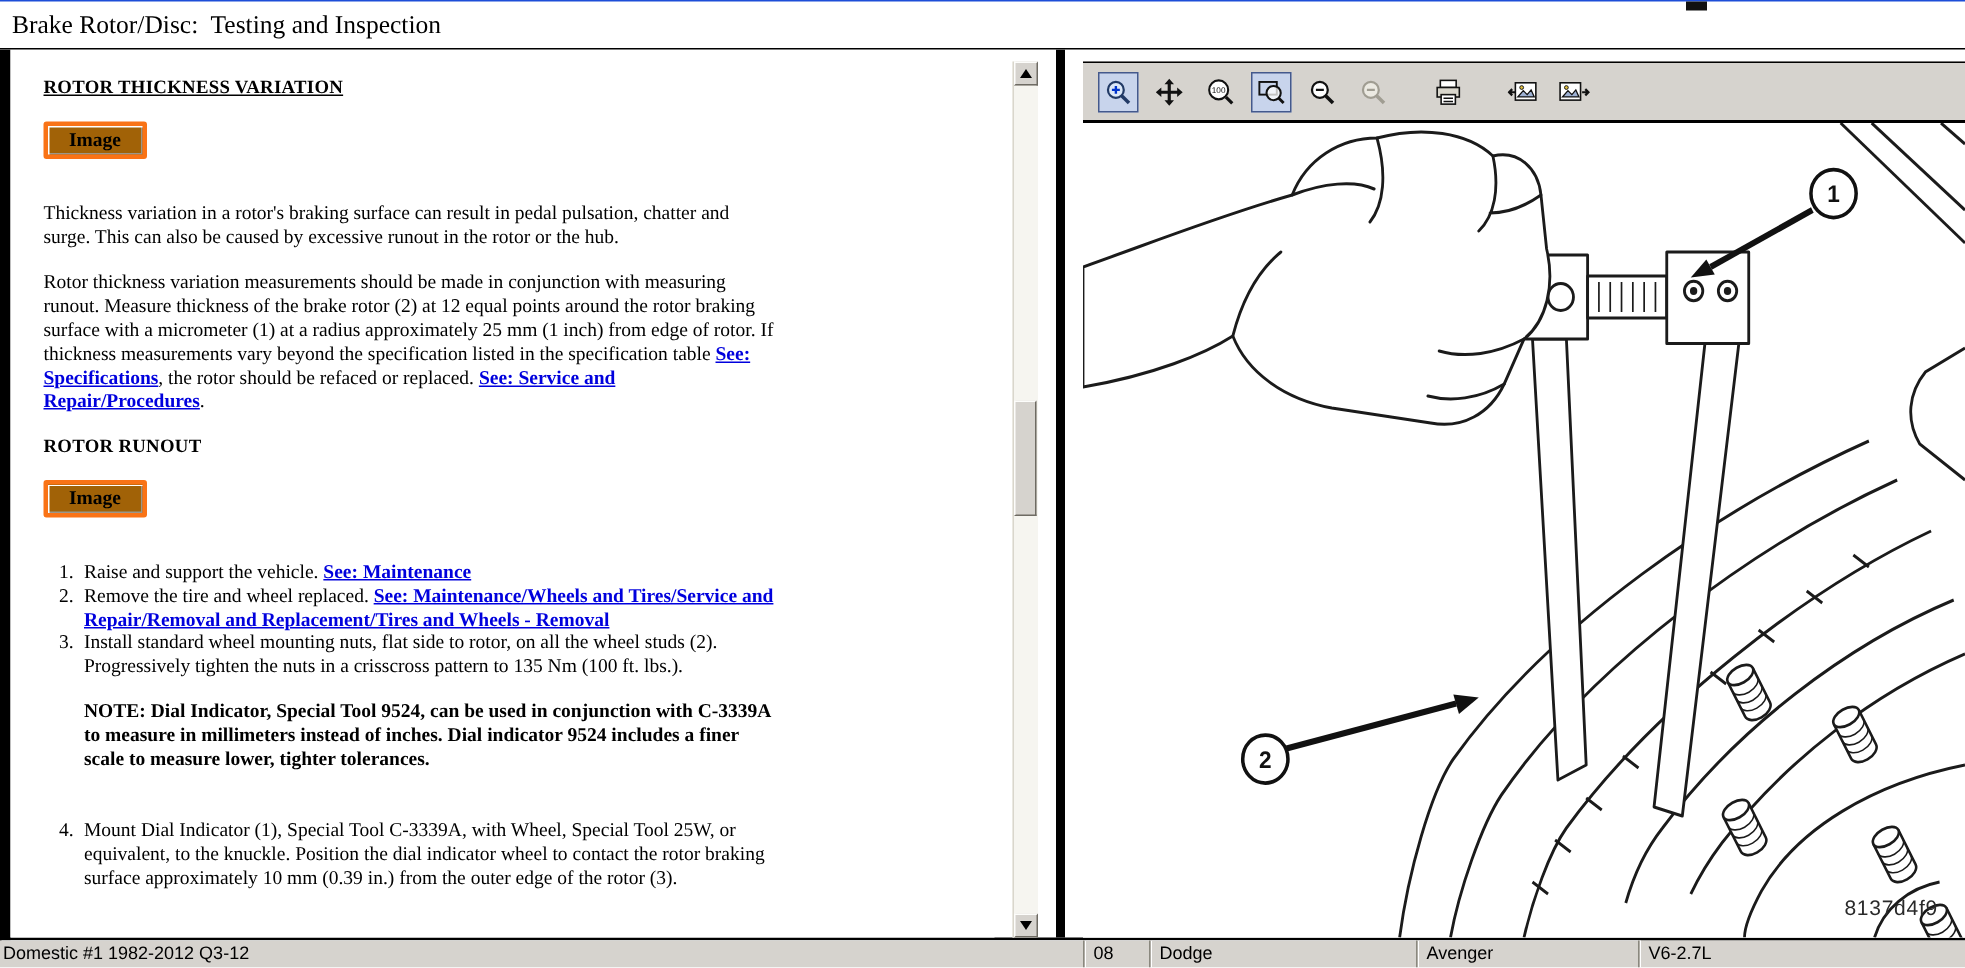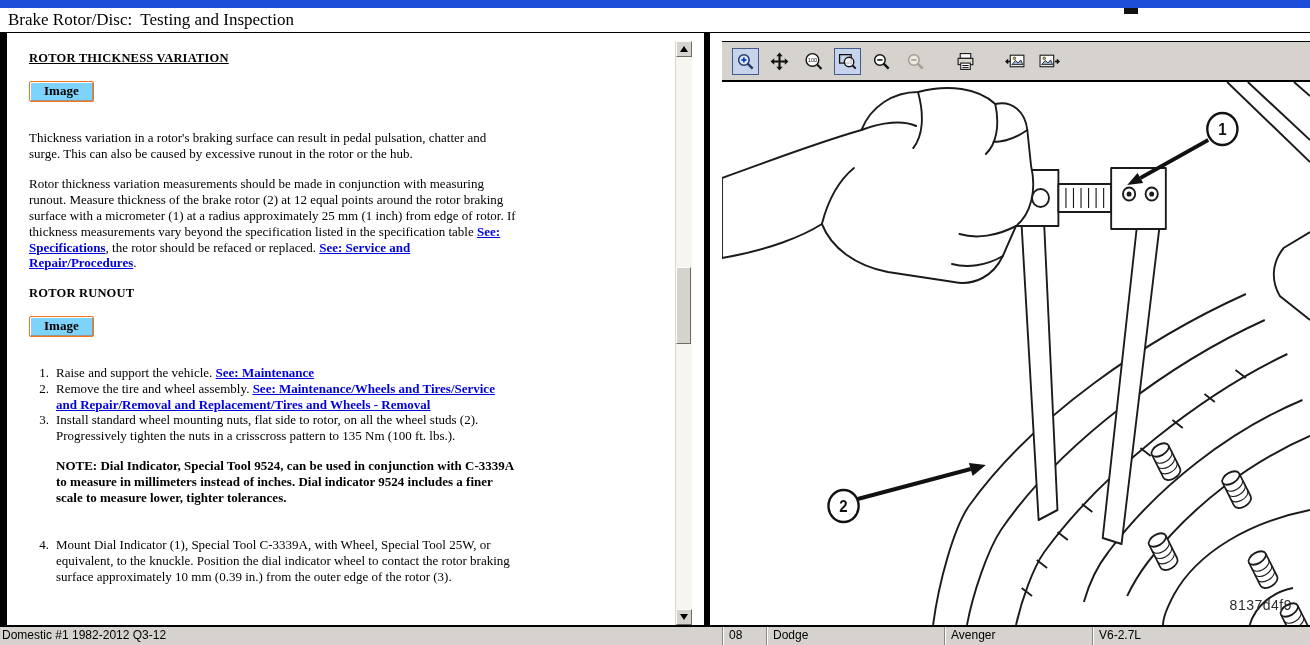--- a/index.html
+++ b/index.html
@@ -1,33 +1,33 @@
 <!DOCTYPE html>
 <html><head>
 <meta charset="utf-8">
 <style>
   * { box-sizing: border-box; margin:0; padding:0; }
   html,body { width:1310px; height:645px; background:#fff; overflow:hidden; }
   body { font-family:"Liberation Serif", serif; color:#000; }
 
   .app { width:1310px; height:645px; display:flex; flex-direction:column; }
 
-  .header { flex:none; height:33px; background:#fff; border-top:8px solid #1d4ed8; border-bottom:1px solid #000;
+  .header { flex:none; height:33px; background:#fff; border-top:1px solid #1d4ed8; border-bottom:1px solid #000;
             display:flex; align-items:center; position:relative; }
   .title { padding-left:8px; font-size:17px; white-space:pre; }
   .header-artifact { position:absolute; left:1124px; top:0; width:14px; height:6px; background:#111; }
 
   .main { flex:1 1 auto; min-height:0; display:flex; border-left:7px solid #000; border-bottom:2px solid #000; background:#fff;gap:12px; }
 
   .doc-pane { flex:none; width:656px; padding-top:8px; overflow:hidden; background:#fff; }
   .doc-content { padding:10px 0 0 22px; width:512px; font-size:13px; line-height:15.8px; }
   .doc-heading { font-weight:bold; font-size:12.5px; margin:0 0 14px; letter-spacing:0.2px; }
   .doc-heading.u { text-decoration:underline; }
   .image-btn { display:block; margin:0 0 28px; padding:1px 14px 2px; font-family:"Liberation Serif", serif;
-               font-size:13px; font-weight:bold; color:#000; background:#7dd3fc; border:1px solid #f97316;
+               font-size:13px; font-weight:bold; color:#000; background:#a16207; border:3px solid #f97316;
                border-radius:2px; box-shadow: inset 1px 1px 0 #fff, inset -1px -1px 0 #9a978c; cursor:pointer; }
   .para { margin:0 0 15px; }
   .doclink { color:#0000dd; font-weight:bold; text-decoration:underline; cursor:pointer; }
   .steps { margin-top:14px; }
   .step { display:flex; }
   .step-num { flex:none; width:20px; text-align:right; margin-right:7px; }
   .step-text { flex:1 1 auto;font-family:Liberation Serif, serif; }
   .note { font-weight:bold; margin:14px 0 32px 27px; }
 
   .scrollbar { flex:none; width:17px; margin-top:8px; display:flex; flex-direction:column;
@@ -87,21 +87,21 @@
         </p>
         <div class="doc-heading">ROTOR RUNOUT</div>
         <button class="image-btn">Image</button>
         <div class="steps">
           <div class="step">
             <span class="step-num">1.</span>
             <span class="step-text"><span>Raise and support the vehicle. </span><a class="doclink">See: Maintenance</a></span>
           </div>
           <div class="step">
             <span class="step-num">2.</span>
-            <span class="step-text"><span>Remove the tire and wheel assembly. </span><a class="doclink">See: Maintenance/Wheels and Tires/Service and Repair/Removal and Replacement/Tires and Wheels - Removal</a></span>
+            <span class="step-text"><span>Remove the tire and wheel replaced. </span><a class="doclink">See: Maintenance/Wheels and Tires/Service and Repair/Removal and Replacement/Tires and Wheels - Removal</a></span>
           </div>
           <div class="step">
             <span class="step-num">3.</span>
             <span class="step-text">Install standard wheel mounting nuts, flat side to rotor, on all the wheel studs (2). Progressively tighten the nuts in a crisscross pattern to 135 Nm (100 ft. lbs.).</span>
           </div>
           <p class="note">NOTE: Dial Indicator, Special Tool 9524, can be used in conjunction with C-3339A to measure in millimeters instead of inches. Dial indicator 9524 includes a finer scale to measure lower, tighter tolerances.</p>
           <div class="step">
             <span class="step-num">4.</span>
             <span class="step-text">Mount Dial Indicator (1), Special Tool C-3339A, with Wheel, Special Tool 25W, or equivalent, to the knuckle. Position the dial indicator wheel to contact the rotor braking surface approximately 10 mm (0.39 in.) from the outer edge of the rotor (3).</span>
           </div>

